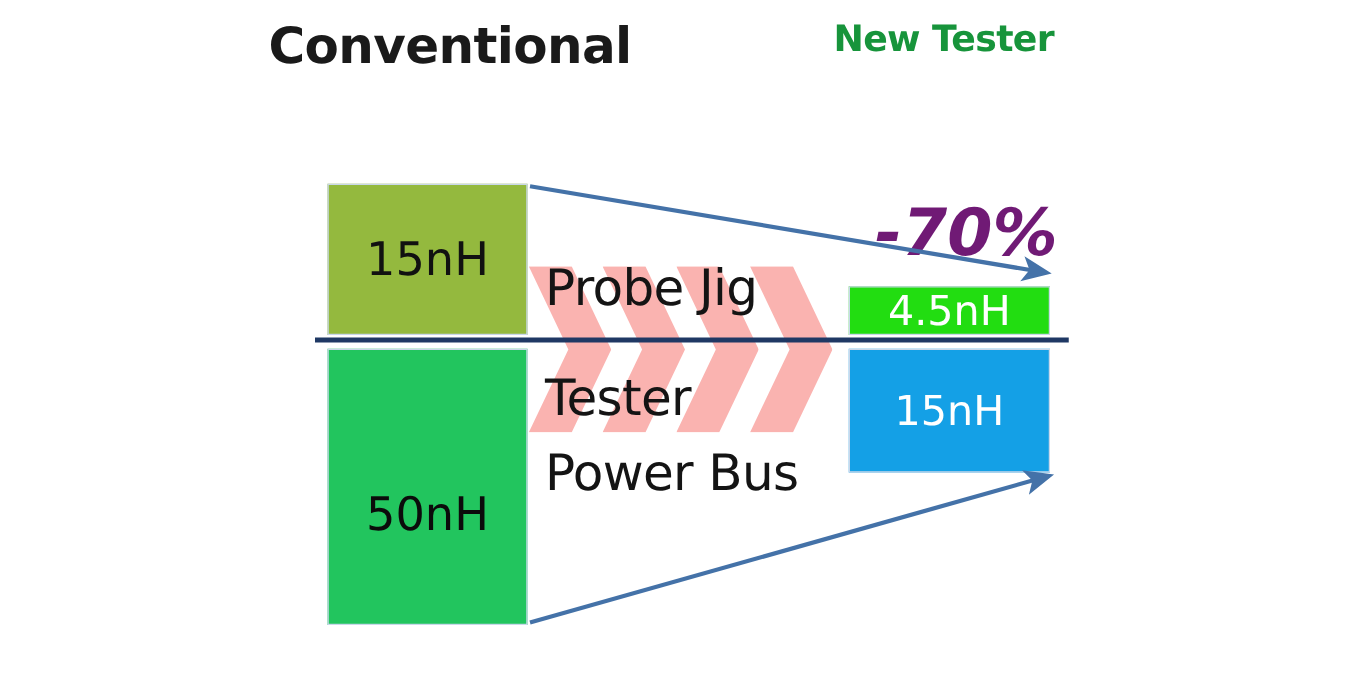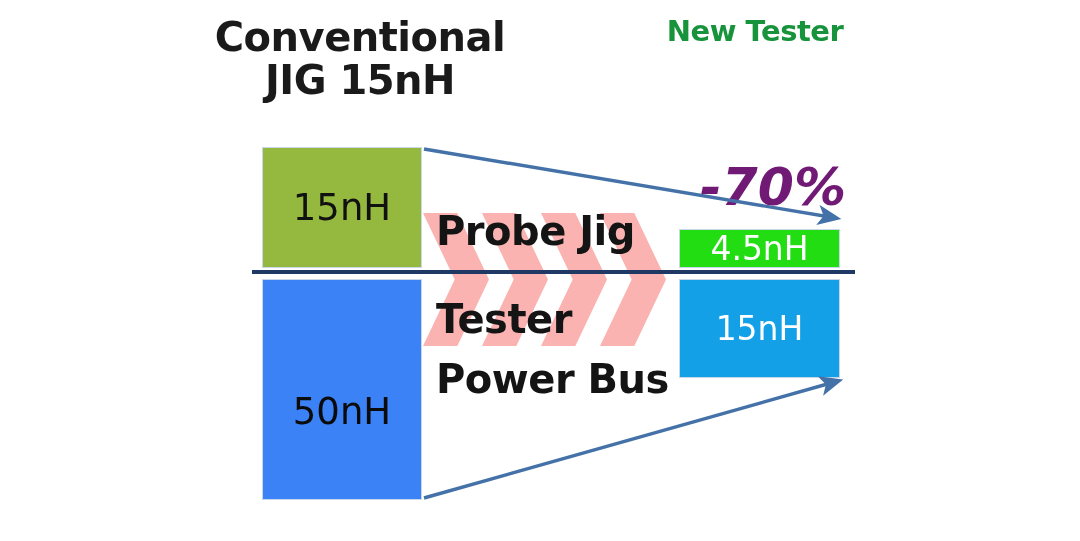--- a/index.html
+++ b/index.html
@@ -74,21 +74,21 @@
     background: #94b93e;
     border: 1px solid #c9d7ea;
     font-size: 37px;
     color: #111111;
   }
   #bar-conv-bus {
     left: 262px;
     top: 279px;
     width: 160px;
     height: 221px;
-    background: #3b82f6;
+    background: #22c55e;
     border: 1px solid #c9d7ea;
     font-size: 37px;
     color: #0b0b0b;
   }
   #bar-conv-bus .bar-label {
     position: relative;
     top: 22px;
   }
   #bar-new-jig {
     left: 679px;
@@ -132,21 +132,21 @@
   #chevron-2 { left: 59px;  }
   #chevron-3 { left: 118px; }
   #chevron-4 { left: 177px; }
 
   
   .center-label {
     position: absolute;
     font-size: 40px;
     color: #141414;
     white-space: nowrap;
-    font-weight: bold;
+    font-weight: normal;
     letter-spacing: -0.5px;
   }
   #label-probe-jig { left: 436px; top: 208px; }
   #label-tester    { left: 436px; top: 296px; }
   #label-power-bus { left: 436px; top: 356px; }
 
   
   #delta-label {
     position: absolute;
     left: 700px;
@@ -168,21 +168,20 @@
     pointer-events: none;
   }
 </style>
 </head>
 <body>
 
 <div id="canvas">
 
   <div class="heading" id="heading-left">
     <span class="hl-line">Conventional</span>
-    <span class="hl-line">JIG 15nH</span>
   </div>
 
   <div class="heading" id="heading-right">
     <span class="hl-line txt-green">New Tester</span>
   </div>
 
   <div id="chevron-band">
     <div class="chevron" id="chevron-1"></div>
     <div class="chevron" id="chevron-2"></div>
     <div class="chevron" id="chevron-3"></div>

